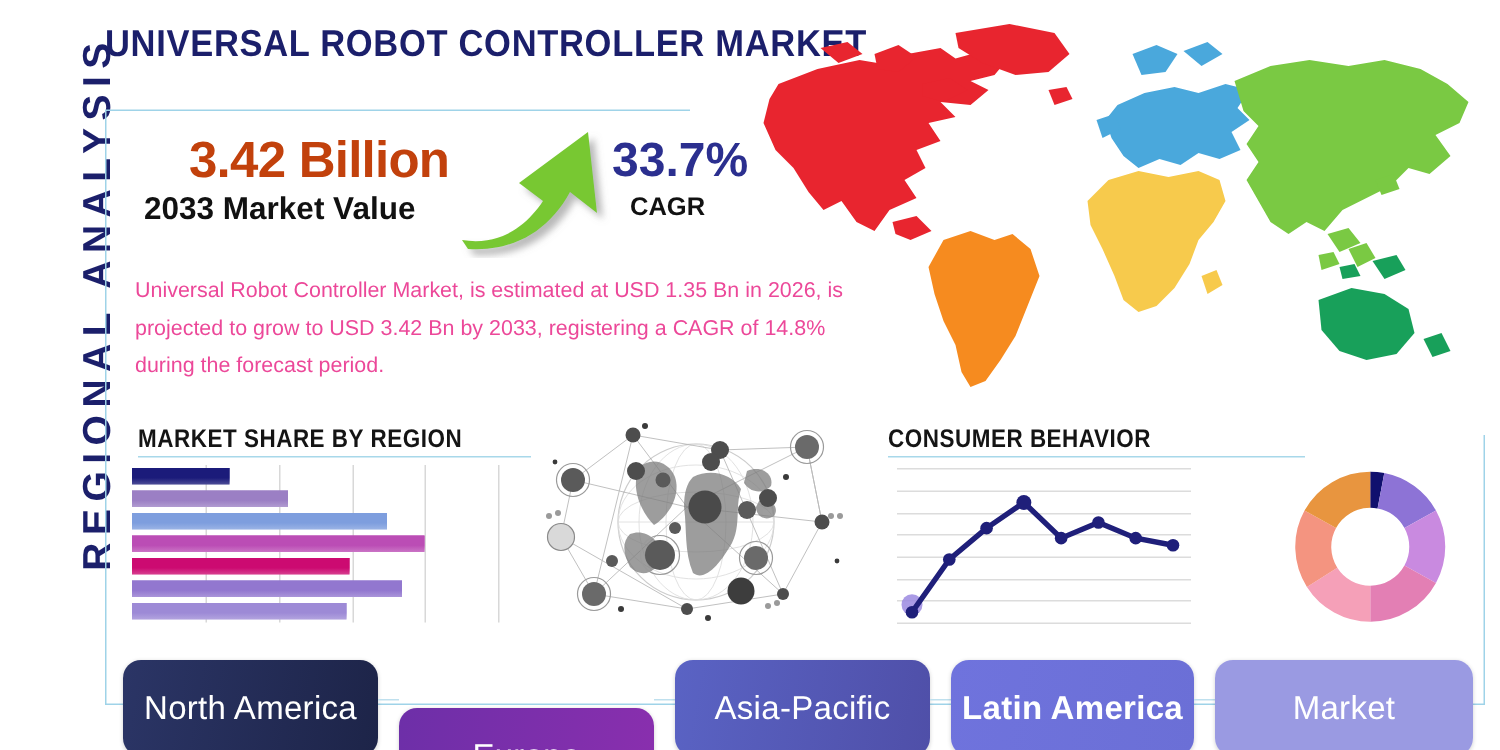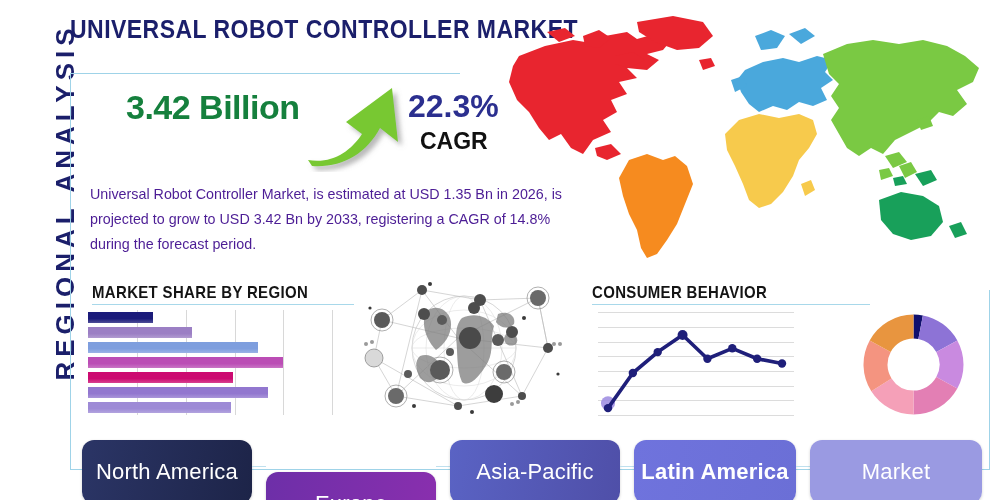--- a/index.html
+++ b/index.html
@@ -46,44 +46,44 @@
   }
   .frame-mask{
     position:absolute;left:460px;top:60px;width:540px;height:230px;
     background:#fff;
   }
 
   
   .kpi{position:absolute;left:88px;top:90px;width:420px;height:80px;}
   .kpi-value{
     position:absolute;left:38px;top:-2px;
-    font-size:34px;font-weight:bold;color:#15803d;
+    font-size:34px;font-weight:bold;color:#c2410c;
     letter-spacing:-0.5px;white-space:nowrap;
   }
   .kpi-caption{
     position:absolute;left:8px;top:38px;
     font-size:21px;font-weight:bold;color:#111;
     white-space:nowrap;
   }
   .kpi-pct{
     position:absolute;left:320px;top:-2px;
     font-size:32px;font-weight:bold;color:#2b2f8f;
     white-space:nowrap;
   }
   .kpi-pct-cap{
     position:absolute;left:332px;top:38px;
-    font-size:23px;font-weight:bold;color:#111;
+    font-size:17px;font-weight:bold;color:#111;
     white-space:nowrap;
   }
   .arrow-wrap{position:absolute;left:218px;top:-8px;width:110px;height:90px;}
 
   
   .desc{
     position:absolute;left:90px;top:182px;width:490px;
-    font-size:14.3px;line-height:25px;color:#4c1d95;
+    font-size:14.3px;line-height:25px;color:#ec4899;
   }
 
   
   .worldmap{position:absolute;left:487px;top:8px;width:505px;height:262px;}
 
   
   .sec-head{
     position:absolute;
     font-size:17px;font-weight:bold;color:#141414;
     letter-spacing:0.4px;
@@ -160,31 +160,32 @@
 
       <path fill="#18a05a" d="M392 192 L414 184 L436 188 L452 198 L456 214 L444 228 L424 232 L406 226 L394 212 Z"></path>
       <path fill="#18a05a" d="M428 166 L444 162 L450 172 L436 178 Z"></path>
       <path fill="#18a05a" d="M462 218 L474 214 L480 226 L468 230 Z"></path>
       <path fill="#18a05a" d="M406 170 L416 168 L420 176 L408 178 Z"></path>
     </svg>
   </div>
 
   <div class="kpi">
     <div class="kpi-value">3.42 Billion</div>
+    <div class="kpi-caption">2033 Market Value</div>
     <div class="arrow-wrap">
       <svg viewBox="0 0 110 90" width="110" height="90">
         <defs>
           <filter id="ashadow" x="-30%" y="-30%" width="170%" height="170%">
             <feDropShadow dx="4" dy="4" stdDeviation="2.5" flood-color="#7f7f7f" flood-opacity="0.55"></feDropShadow>
           </filter>
         </defs>
         <path filter="url(#ashadow)" fill="#78c832" d="M2 78 C26 82 44 70 56 52 L40 40 L86 6 L92 60 L74 46 C60 72 36 86 6 84 Z"></path>
       </svg>
     </div>
-    <div class="kpi-pct">22.3%</div>
+    <div class="kpi-pct">33.7%</div>
     <div class="kpi-pct-cap">CAGR</div>
   </div>
 
   <div class="desc">Universal Robot Controller Market, is estimated at USD 1.35 Bn in 2026, is projected to grow to USD 3.42 Bn by 2033, registering a CAGR of 14.8% during the forecast period.</div>
 
   <div class="sec-head" style="left:92px;top:283px;">MARKET SHARE BY REGION</div>
   <div class="sec-rule" style="left:92px;top:304px;width:262px;"></div>
 
   <div class="sec-head" style="left:592px;top:283px;">CONSUMER BEHAVIOR</div>
   <div class="sec-rule" style="left:592px;top:304px;width:278px;"></div>

